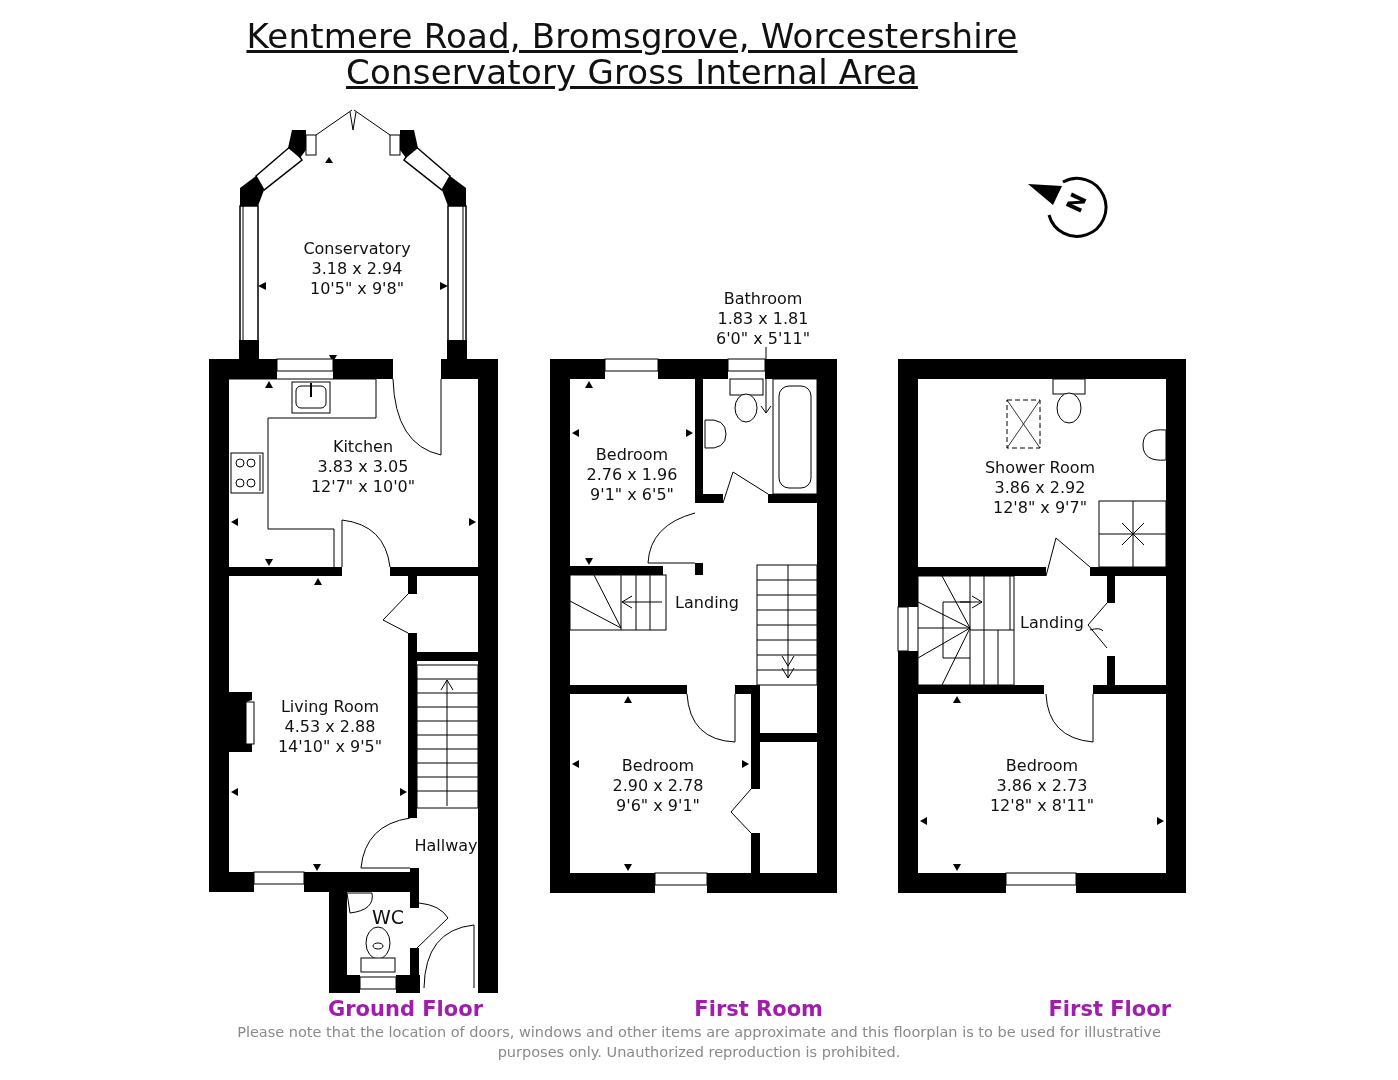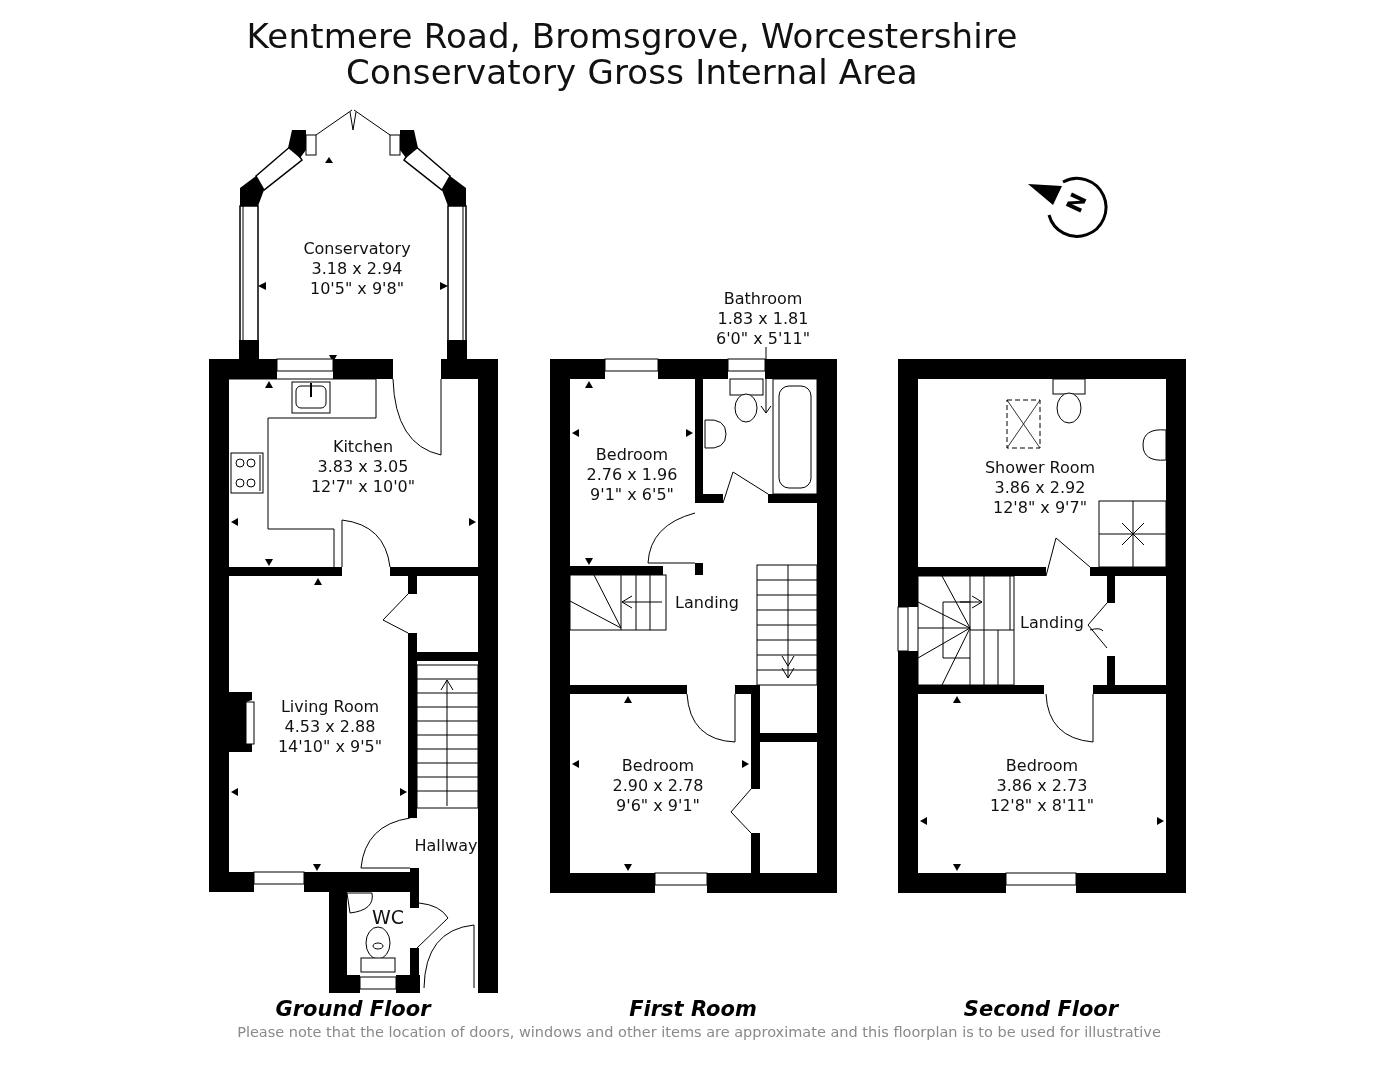--- a/index.html
+++ b/index.html
@@ -1,20 +1,20 @@
 <!DOCTYPE html>
 <html><head>
 <meta charset="utf-8">
 <style>
   html, body { margin:0; padding:0; background:#ffffff; }
   body { width:1398px; height:1080px; position:relative; overflow:hidden; font-family:"DejaVu Sans", sans-serif; color:#111; }
-  .title-block { position:absolute; left:0; top:18px; width:1264px; text-align:center; }
+  .title-block { position:absolute; left:0; top:18px; width:1264px; text-align:center;text-decoration:underline; }
   .title-line { font-size:34px; line-height:36px; color:#111; letter-spacing:0.2px; }
   svg#plan { position:absolute; left:0; top:0; }
-  .floor-label { position:absolute; top:997px; font-size:21px; font-weight:bold; color:#000000; text-align:center; width:260px;font-style:italic; }
+  .floor-label { position:absolute; top:997px; font-size:21px; font-weight:bold; color:#a21caf; text-align:right; width:260px; }
   .disclaimer { position:absolute; left:0; top:1022px; width:1398px; text-align:center; font-size:14.5px; line-height:20px; color:#8a8a8a; }
   .rl { font-size:16px; fill:#111; text-anchor:middle; font-family:"DejaVu Sans", sans-serif; }
 </style>
 </head>
 <body>
 
 <div class="title-block">
   <div class="title-line">Kentmere Road, Bromsgrove, Worcestershire</div>
   <div class="title-line">Conservatory Gross Internal Area</div>
 </div>
@@ -343,17 +343,18 @@
 
   <g>
     <path d="M1063,182 A29,29 0 1,1 1049,215" fill="none" stroke="#000" stroke-width="3"></path>
     <polygon points="1028,184 1062,186 1053,205" fill="#000"></polygon>
     <text x="1077" y="210" text-anchor="middle" font-size="22" font-weight="bold" fill="#000" transform="rotate(-65 1077 203)">N</text>
   </g>
 </svg>
 
 <div class="floor-label" style="left:223px;">Ground Floor</div>
 <div class="floor-label" style="left:563px;">First Room</div>
-<div class="floor-label" style="left:911px;">Second Floor</div>
+<div class="floor-label" style="left:911px;">First Floor</div>
 
 <div class="disclaimer">
   <div>Please note that the location of doors, windows and other items are approximate and this floorplan is to be used for illustrative</div>
+  <div>purposes only. Unauthorized reproduction is prohibited.</div>
 </div>
 
 </body></html>

